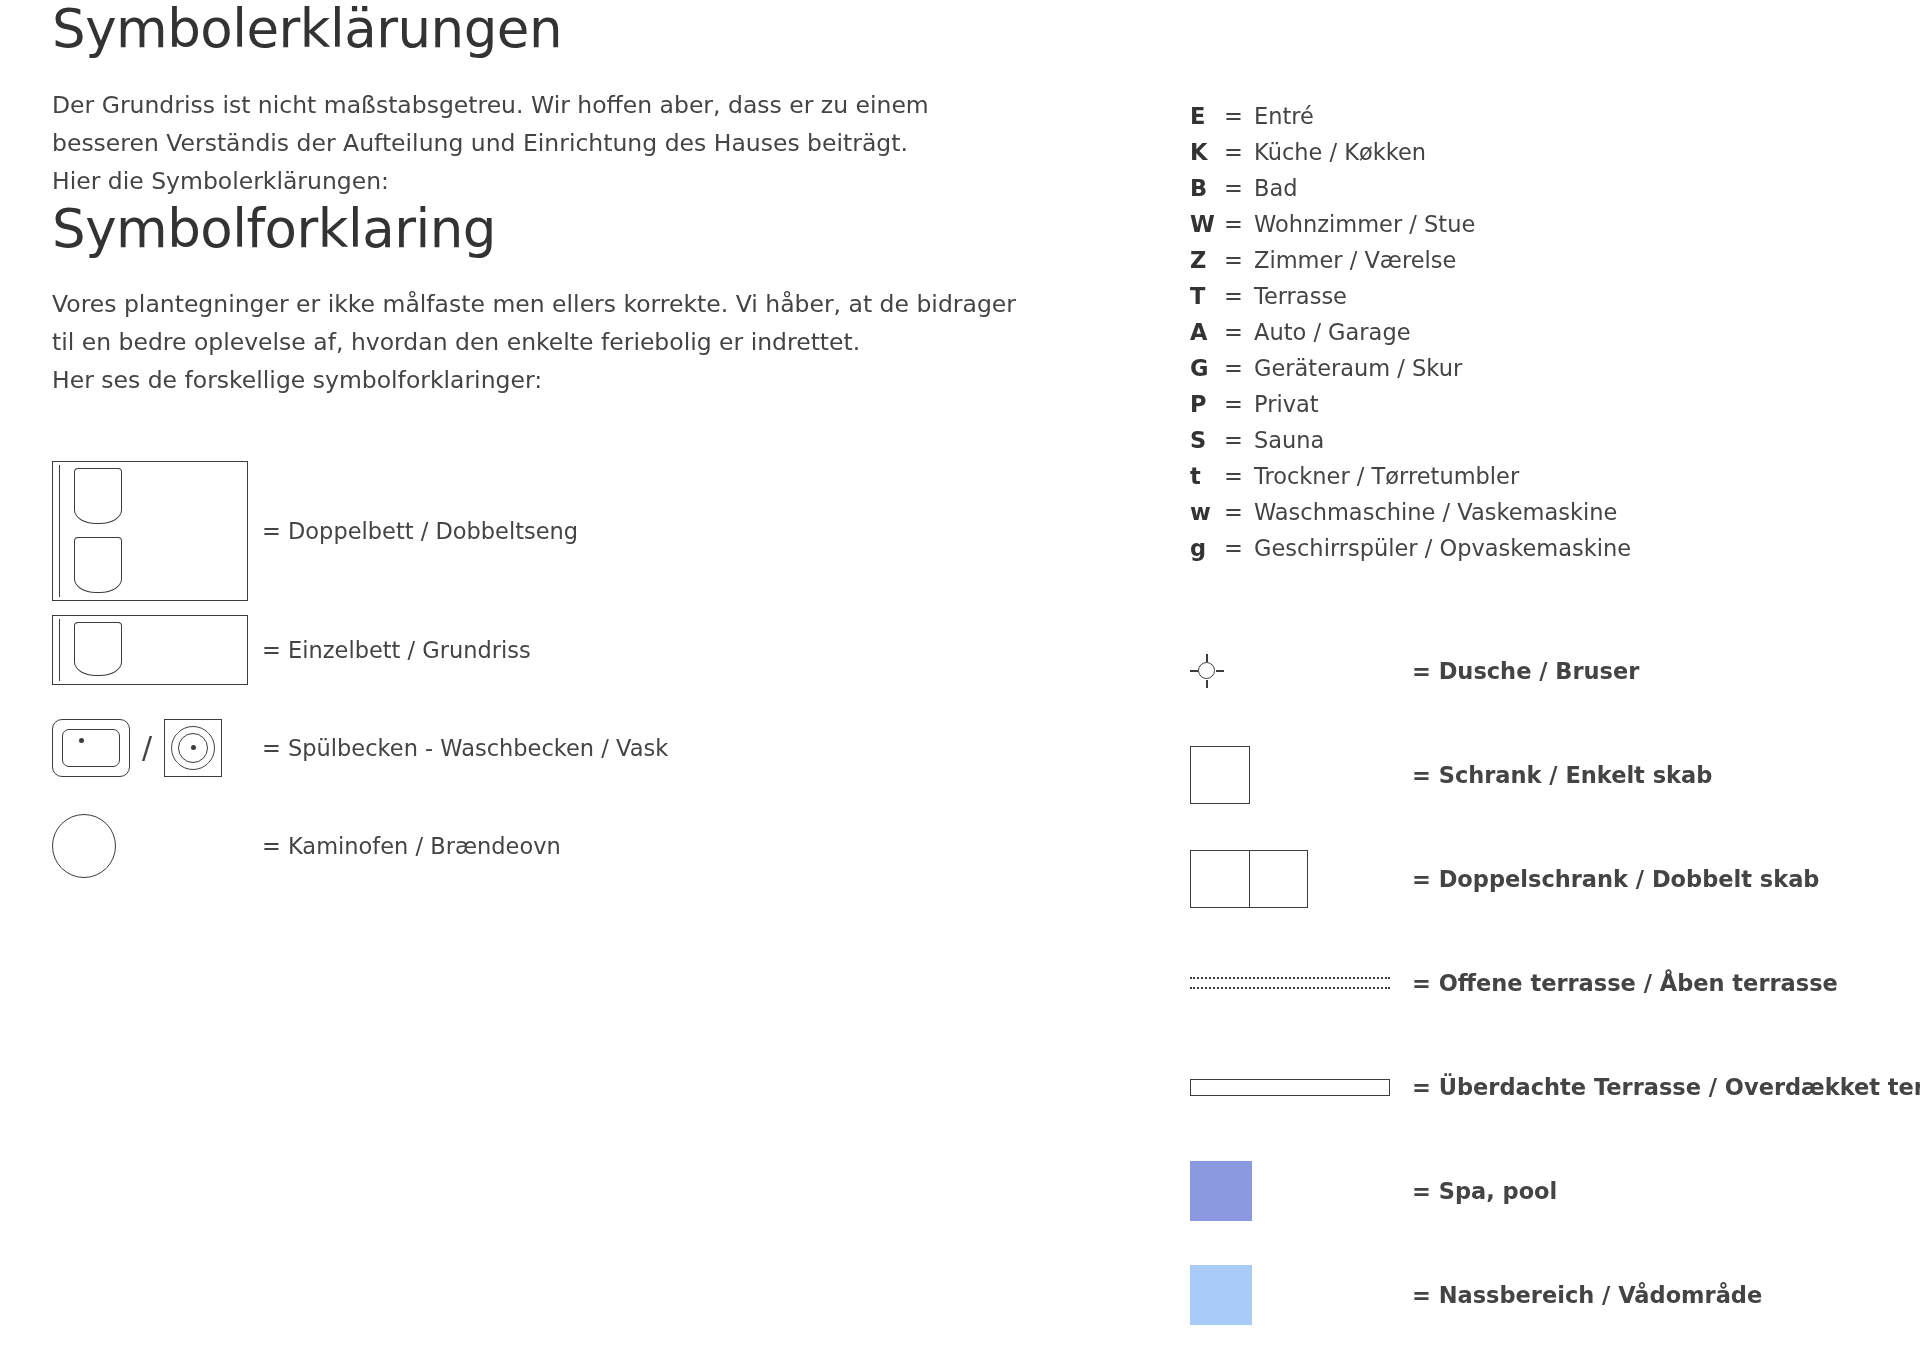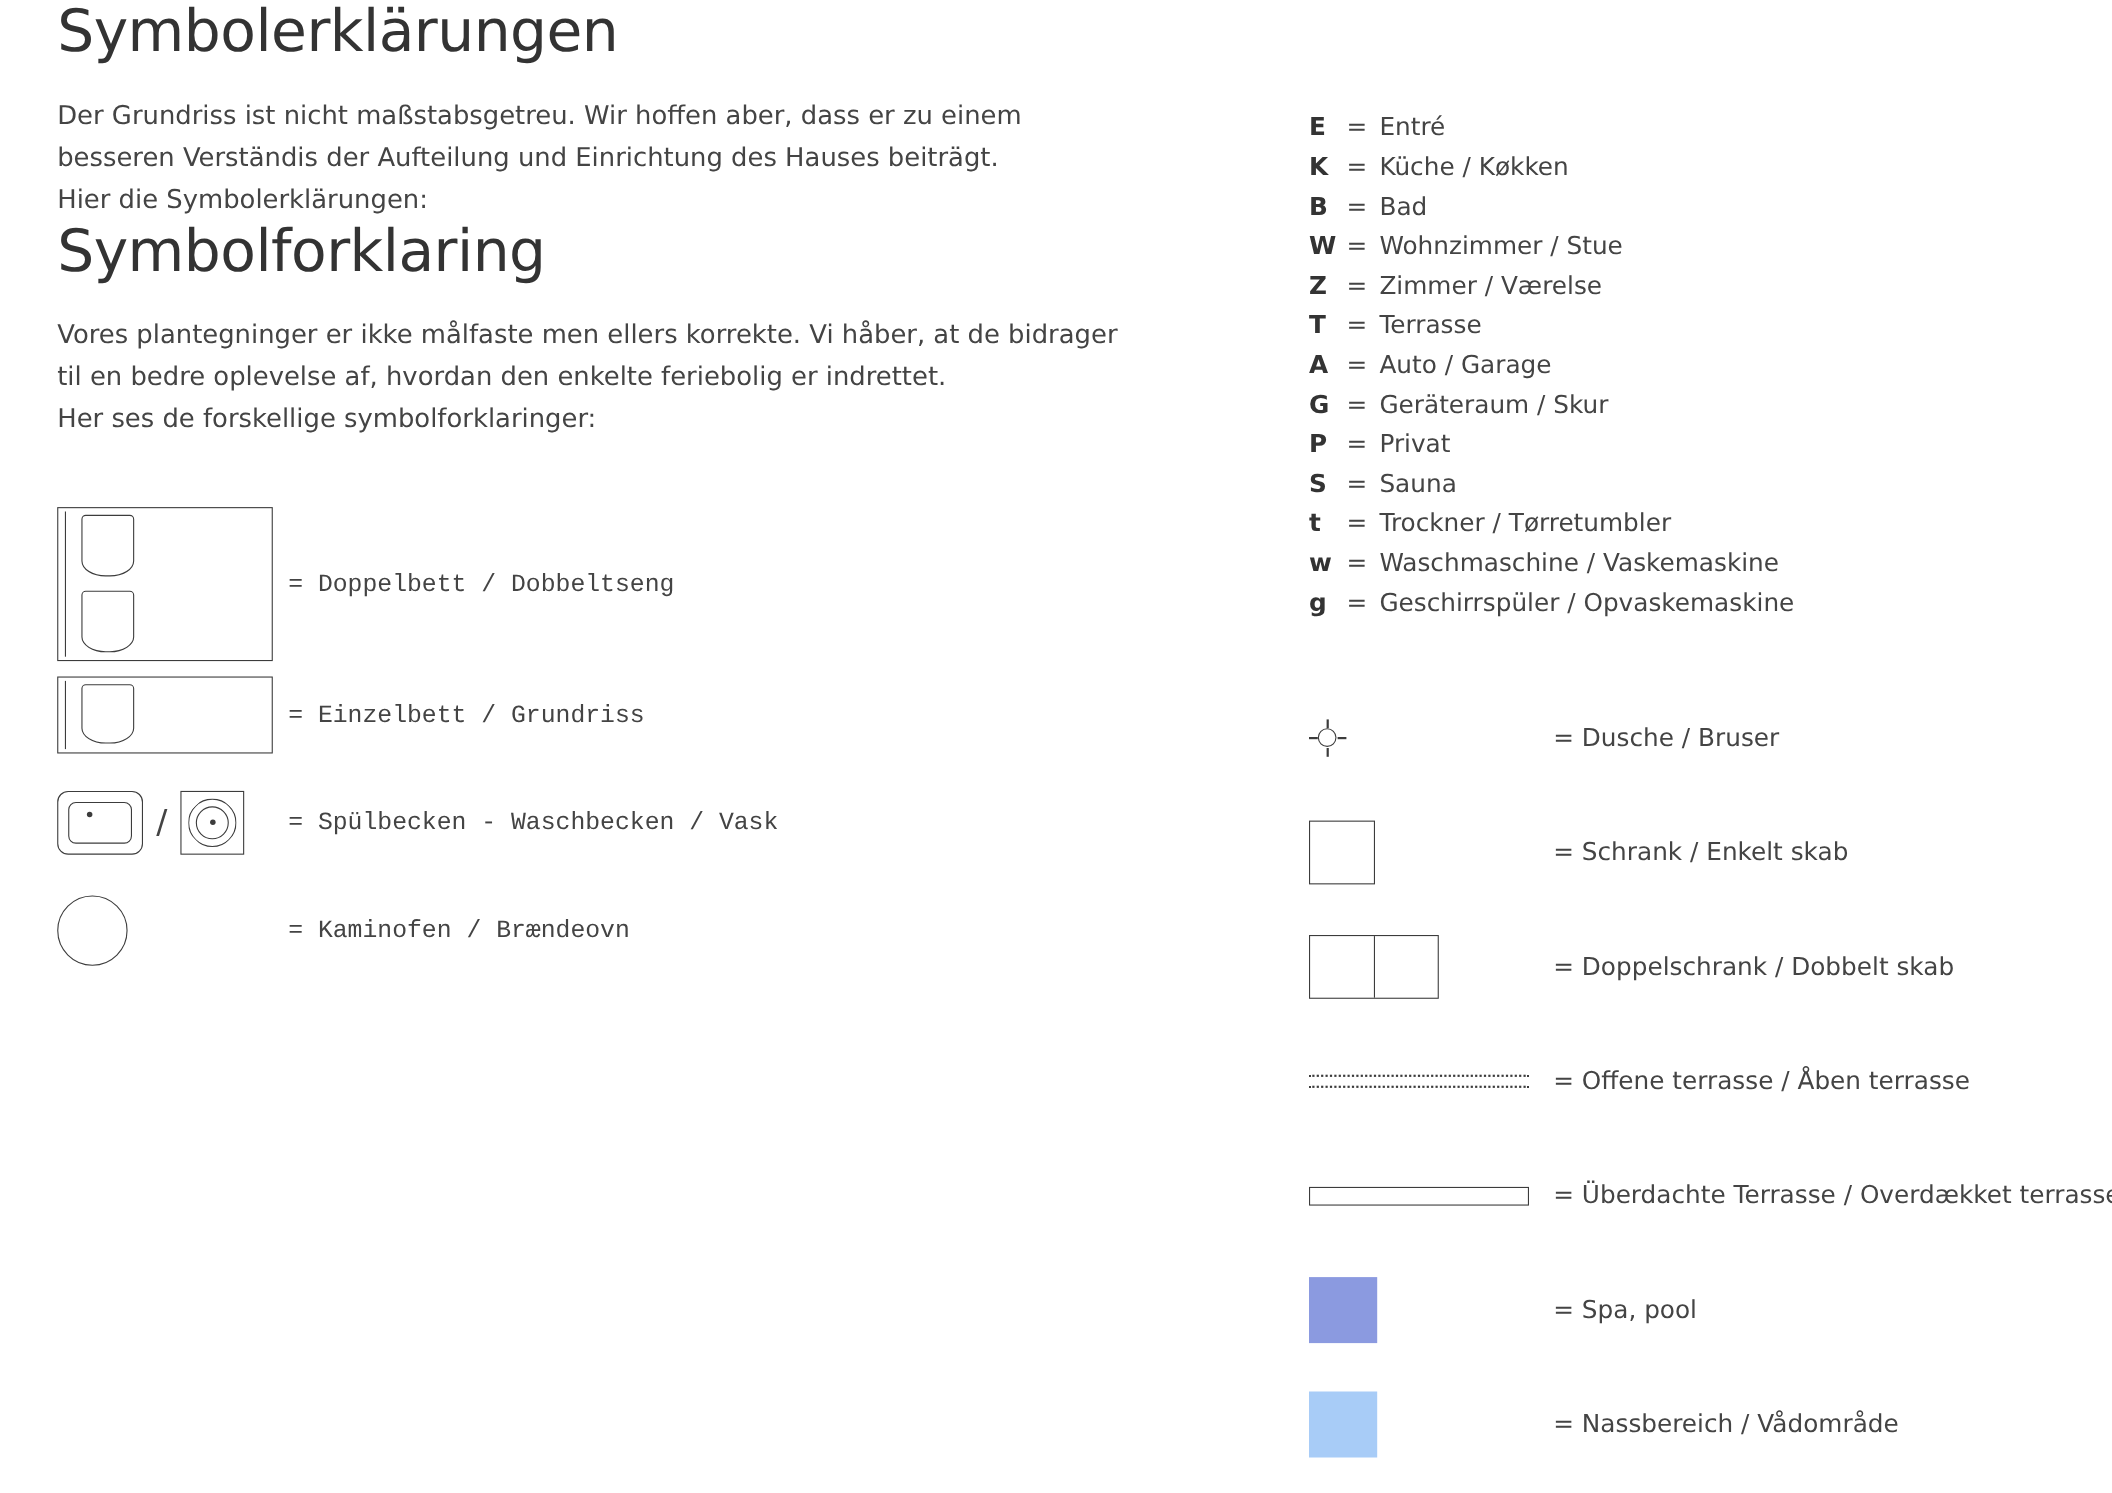--- a/index.html
+++ b/index.html
@@ -65,21 +65,20 @@
   .legend-symbol {
     width: 210px;
     flex: 0 0 210px;
     display: flex;
     align-items: center;
   }
   .legend-text {
     font-size: 22.5px;
     color: #444444;
     white-space: nowrap;
-    font-family: Liberation Mono, monospace;
   }
 
   
   .sym-doublebed { position: relative; width: 196px; height: 140px; }
   .sym-singlebed { position: relative; width: 196px; height: 70px; }
   .sym-bunkbed   { position: relative; width: 196px; height: 72px; }
 
   .bedframe {
     position: absolute; inset: 0;
     border: 1.6px solid #3c3c3c;
@@ -193,20 +192,21 @@
     color: #333333;
   }
   .abbr-eq {
     width: 30px;
     flex: 0 0 30px;
   }
   .abbr-val { white-space: nowrap; }
 
   .sym-list {
     margin-top: 48px;
+    font-weight: bold;
   }
   .sym-row {
     display: flex;
     align-items: center;
     min-height: 104px;
   }
   .sym-cell {
     width: 222px;
     flex: 0 0 222px;
     display: flex;

